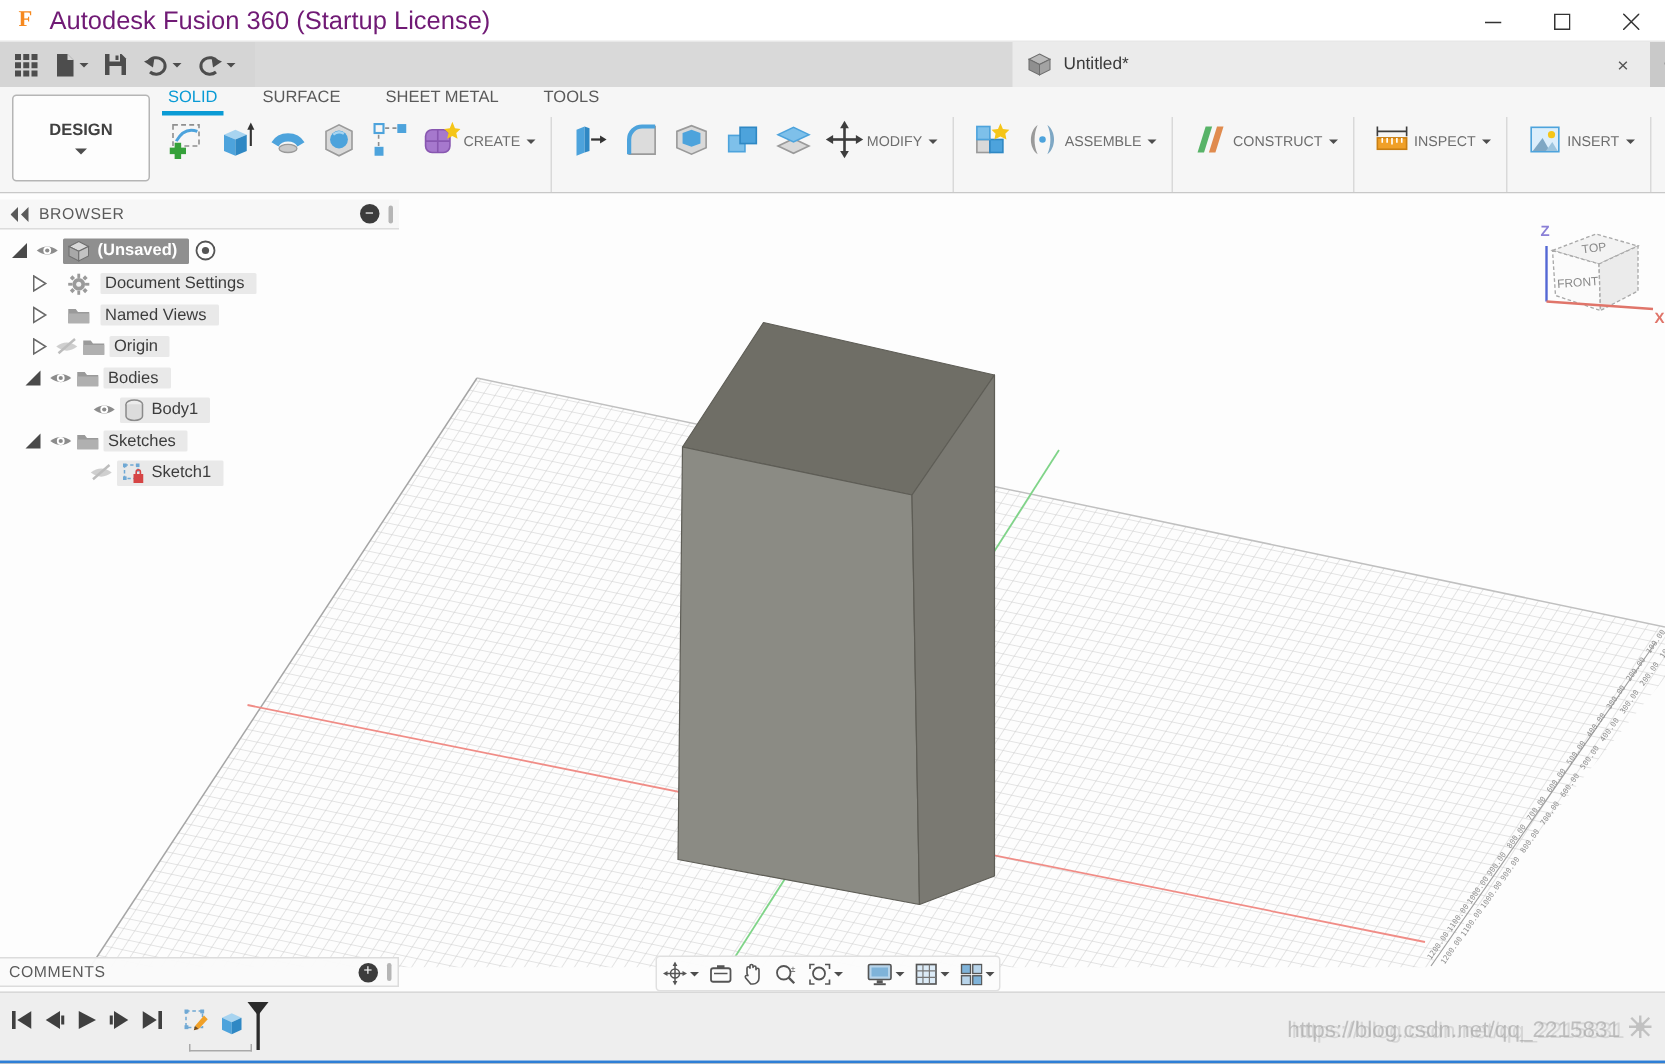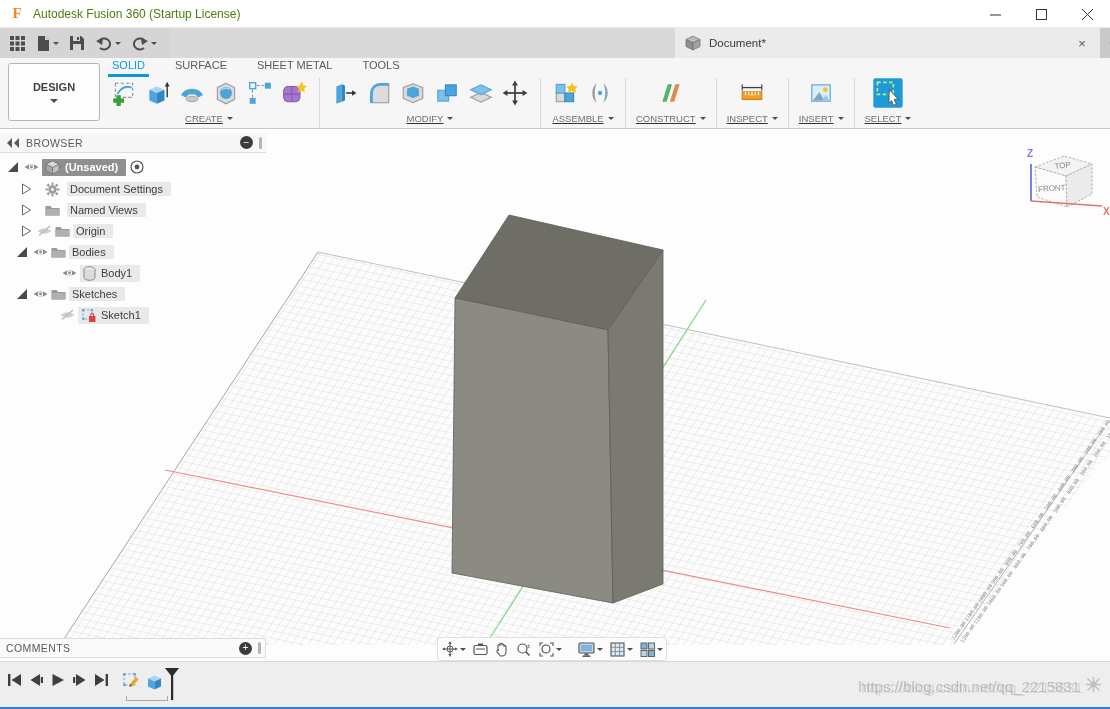--- a/index.html
+++ b/index.html
@@ -4,21 +4,21 @@
 <style>
   html,body{margin:0;padding:0;background:#9c9c9c;}
   *{box-sizing:border-box;}
   .win{position:relative;width:1110px;height:709px;background:#fdfdfd;overflow:hidden;
        font-family:"Liberation Sans","DejaVu Sans",sans-serif;color:#333;}
   
   .titlebar{position:absolute;left:0;top:0;width:1110px;height:28px;background:#ffffff;
             display:flex;align-items:center;border-bottom:1px solid #e8e8e8;}
   .app-logo{width:16px;height:16px;margin:0 8px 0 9px;display:flex;align-items:center;justify-content:center;
             font-weight:bold;font-size:15px;color:#f6891f;font-family:"Liberation Serif",serif;}
-  .app-title{font-size:12px;color:#4d7c0f;}
+  .app-title{font-size:17px;color:#701a75;}
   .wctrl{position:absolute;top:0;right:0;height:28px;display:flex;}
   .wbtn{width:46px;height:28px;display:flex;align-items:center;justify-content:center;cursor:default;}
   
   .appbar{position:absolute;left:0;top:28px;width:1110px;height:30px;background:#d5d5d5;display:flex;align-items:center;}
   .qat{display:flex;align-items:center;gap:4px;padding-left:6px;width:170px;}
   .qat .t{display:flex;align-items:center;gap:2px;padding:3px;}
   .tabstrip{position:absolute;left:170px;top:0;right:0;height:30px;background:#d9d9d9;}
   .doctab{position:absolute;left:505px;top:0;width:425px;height:30px;background:#ebebeb;
           display:flex;align-items:center;font-size:11.5px;color:#3a3a3a;}
   .doctab .cube{margin:0 8px 0 10px;}
@@ -30,21 +30,21 @@
   .design-btn{position:absolute;left:8px;top:5px;width:92px;height:58px;background:#fdfdfd;border:1px solid #b5b5b5;
               border-radius:3px;display:flex;align-items:center;justify-content:center;gap:6px;
               font-size:11px;font-weight:bold;color:#404040;flex-direction:column;}
   .caret{width:0;height:0;border-left:4px solid transparent;border-right:4px solid transparent;border-top:4px solid #4d4d4d;display:inline-block;}
   .caret.sm{border-left-width:3px;border-right-width:3px;border-top-width:3px;}
   .rtabs{position:absolute;left:112px;top:1px;display:flex;gap:30px;height:15px;}
   .rtab{font-size:11px;color:#5a5a5a;position:relative;white-space:nowrap;}
   .rtab.active{color:#0a9bd5;}
   .rtab.active::after{content:"";position:absolute;left:-4px;right:-4px;bottom:-3px;height:3px;background:#0a9bd5;}
   .rgroups{position:absolute;left:104px;top:18px;display:flex;align-items:flex-start;}
-  .rgroup{display:flex;flex-direction:column;align-items:center;padding:0 5px;text-decoration:underline;}
+  .rgroup{display:flex;flex-direction:row;align-items:center;padding:0 5px;}
   .ricons{display:flex;gap:4px;align-items:center;height:34px;}
   .ricon{width:30px;height:30px;display:flex;align-items:center;justify-content:center;}
   .rlabel{margin-top:3px;font-size:9.5px;color:#6e6e6e;display:flex;align-items:center;gap:4px;white-space:nowrap;}
   .rsep{width:1px;height:50px;background:#d9d9d9;margin:2px 5px 0 5px;align-self:flex-start;}
   
   .viewport{position:absolute;left:0;top:129px;width:1110px;height:532px;background:#fdfdfd;overflow:hidden;}
   #scene{position:absolute;left:0;top:0;}
   .ruler-txt{font-size:5px;fill:#8f8f8f;font-family:"DejaVu Sans Mono",monospace;}
   
   .viewcube{position:absolute;left:1018px;top:14px;width:92px;height:80px;}
@@ -154,21 +154,21 @@
         <span class="caret sm"></span>
       </div>
     </div>
     <div class="tabstrip">
       <div class="doctab">
         <svg class="cube" width="16" height="16">
           <polygon points="8,1 15,4.5 8,8 1,4.5" fill="#b9b9b9" stroke="#6e6e6e" stroke-width="0.7"></polygon>
           <polygon points="1,4.5 8,8 8,15 1,11.5" fill="#8f8f8f" stroke="#6e6e6e" stroke-width="0.7"></polygon>
           <polygon points="8,8 15,4.5 15,11.5 8,15" fill="#a3a3a3" stroke="#6e6e6e" stroke-width="0.7"></polygon>
         </svg>
-        <span>Document*</span>
+        <span>Untitled*</span>
         <span class="tab-close">×</span>
       </div>
       <div class="newtab">+</div>
 
     </div>
   </div>
 
   <div class="ribbon">
     <div class="design-btn">
       <span>DESIGN</span>

